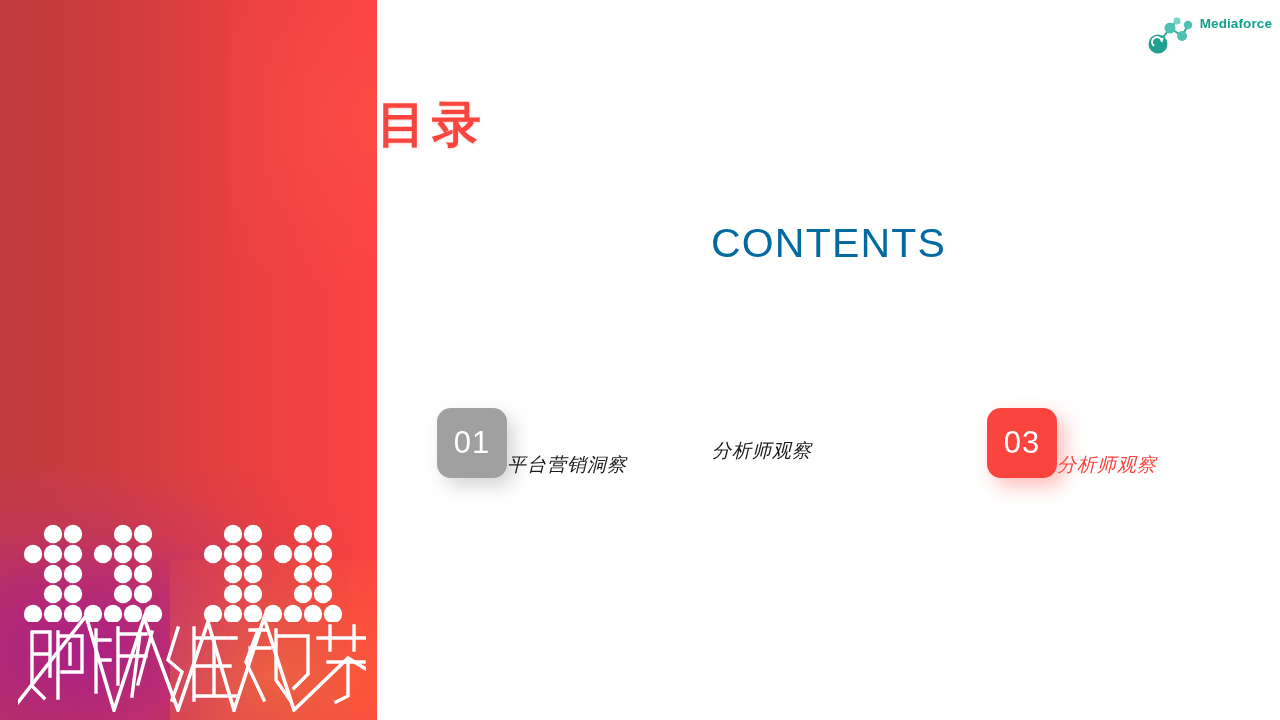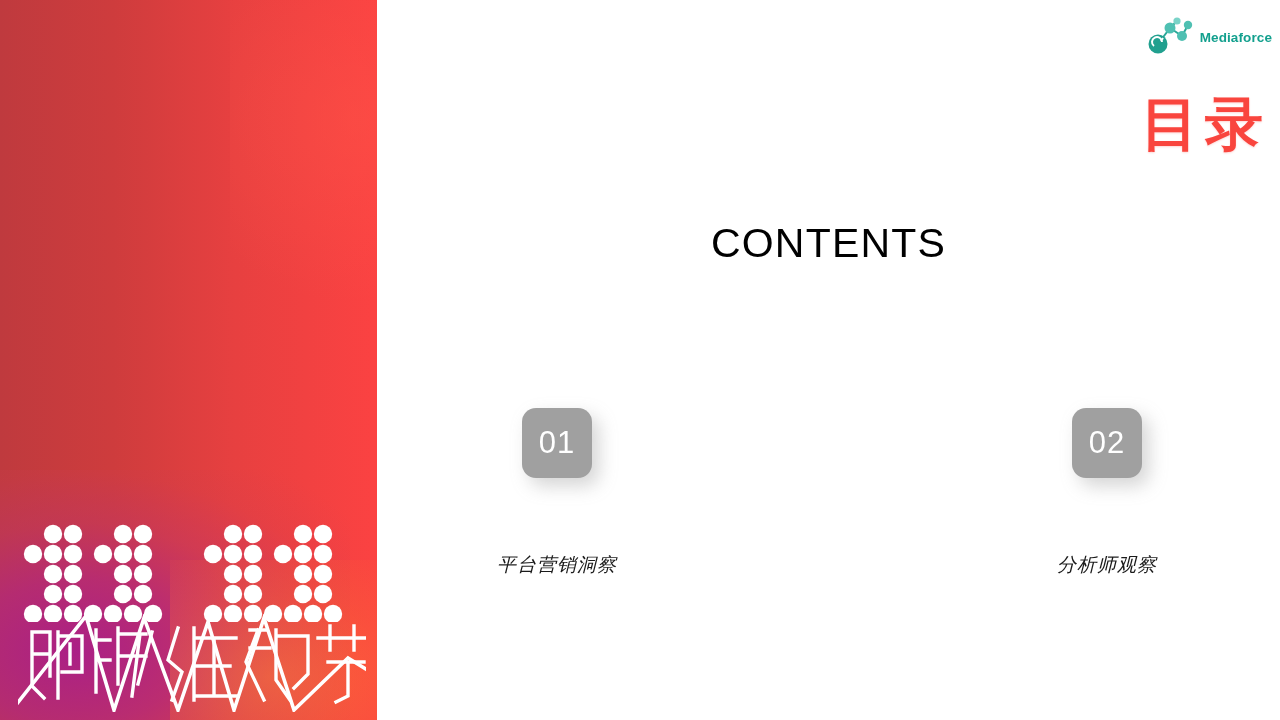--- a/index.html
+++ b/index.html
@@ -87,21 +87,21 @@
     left: 0;
     top: 92px;
   }
 
   
   #brand-logo {
     position: absolute;
     right: 8px;
     top: 16px;
     display: flex;
-    align-items: center;
+    align-items: flex-start;
     gap: 4px;
   }
   #brand-mark { display: block; }
   #brand-name {
     color: #13a08e;
     font-size: 13.5px;
     font-weight: bold;
     letter-spacing: 0.1px;
     font-family: "Liberation Sans", "DejaVu Sans", sans-serif;
   }
@@ -113,59 +113,58 @@
     top: 0;
     width: 903px;
     height: 720px;
   }
 
   #title-cn {
     position: absolute;
     left: 0;
     right: 11px;
     top: 88px;
-    text-align: right;
+    text-align: left;
     color: #f9453e;
-    font-size: 58px;
+    font-size: 49px;
     line-height: 72px;
     font-weight: bold;
     letter-spacing: 6px;
     font-family: "Liberation Sans", "DejaVu Sans", sans-serif;
     text-shadow: 0 1px 2px rgba(249, 69, 62, 0.22);
   }
 
   #title-en {
     position: absolute;
     left: 0;
     right: 0;
     top: 218px;
     text-align: center;
-    color: #000000;
+    color: #0369a1;
     font-size: 41px;
     line-height: 50px;
     font-weight: normal;
     letter-spacing: 1.2px;
     font-family: "Liberation Sans", "DejaVu Sans", sans-serif;
   }
 
   #toc-row {
     position: absolute;
     left: 60px;
     top: 408px;
     width: 790px;
     display: flex;
     justify-content: space-between;
     align-items: flex-start;
   }
   .toc-item {
     width: 240px;
     display: flex;
-    flex-direction: column;
-    align-items: center;
-    gap: 44px;
+    flex-direction: row;
+    align-items: flex-end;
   }
   .toc-badge {
     width: 70px;
     height: 70px;
     border-radius: 14px;
     display: flex;
     align-items: center;
     justify-content: center;
     color: #ffffff;
     font-size: 31px;
@@ -322,21 +321,24 @@
     <div id="title-en">CONTENTS</div>
 
     <div id="toc-row">
 
       <div class="toc-item">
         <div class="toc-badge gray">01</div>
         <div class="toc-label dark">平台营销洞察</div>
       </div>
 
       <div class="toc-item">
-        <div class="toc-badge gray">02</div>
         <div class="toc-label dark">分析师观察</div>
       </div>
 
+      <div class="toc-item">
+        <div class="toc-badge red">03</div>
+        <div class="toc-label red">分析师观察</div>
+      </div>
 
     </div>
   </div>
 
 </div>
 
 </body></html>

